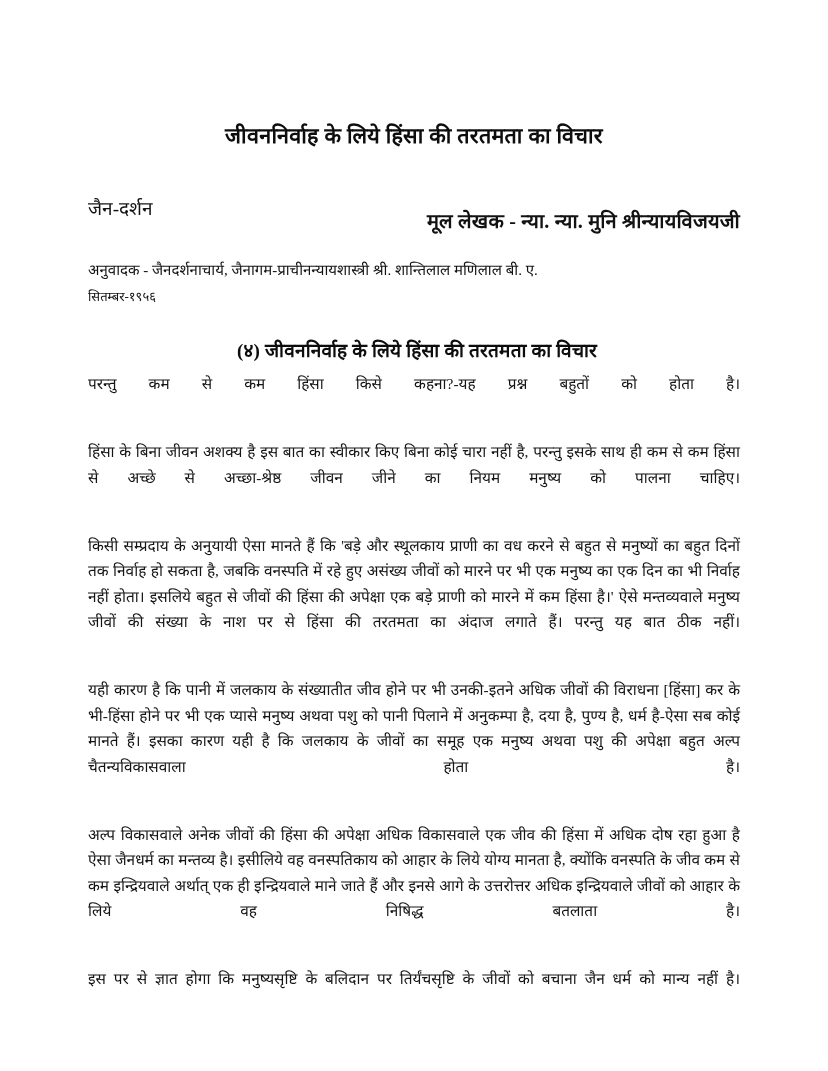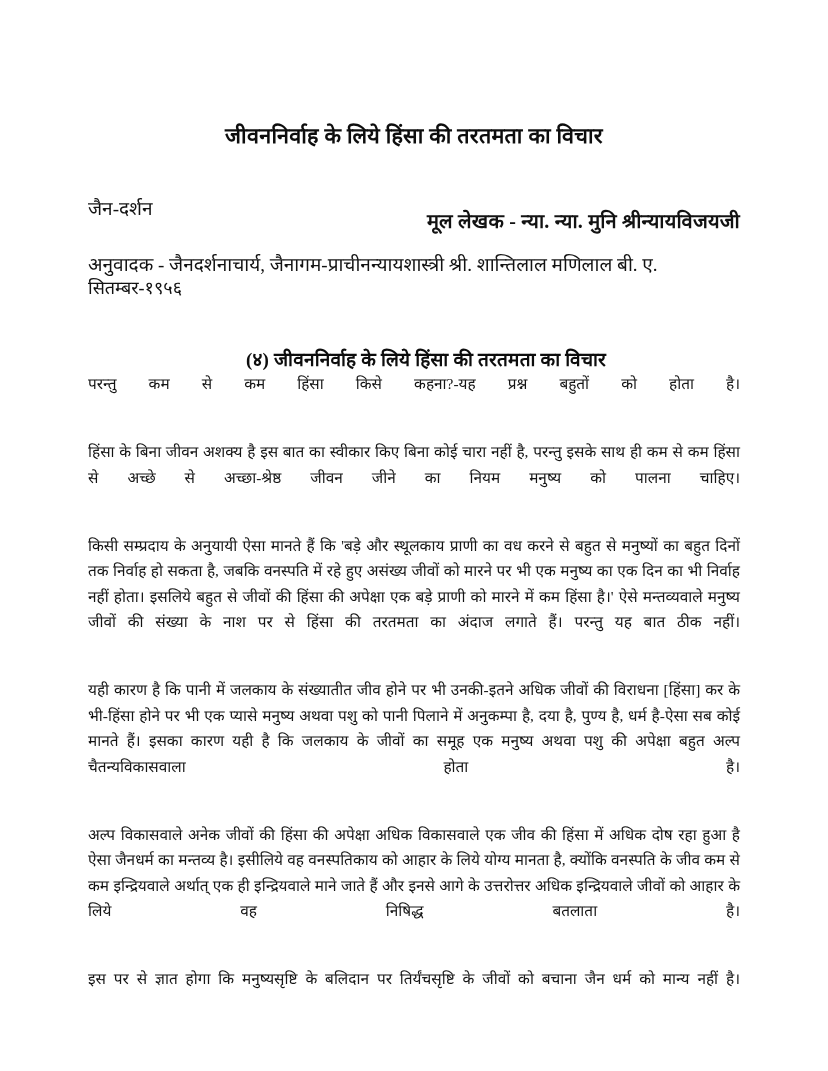--- a/index.html
+++ b/index.html
@@ -64,37 +64,37 @@
   }
   .byline-author {
     top: 208px;
     font-size: 20px;
     font-weight: bold;
     line-height: 1.35;
     letter-spacing: 0.2px;
     text-align: right;
   }
   .byline-translator {
-    top: 252px;
-    font-size: 19px;
+    top: 260px;
+    font-size: 15px;
     line-height: 1.35;
   }
   .byline-date {
-    top: 276px;
-    font-size: 18px;
+    top: 288px;
+    font-size: 13px;
     line-height: 1.35;
   }
 
   
   .section-heading {
     position: absolute;
     left: 0;
     top: 336px;
     width: 652px;
-    margin: 12px;
+    margin: 3px;
     text-align: center;
     font-size: 19px;
     font-weight: bold;
     line-height: 1.25;
     letter-spacing: 0.2px;
     color: #0d0d0d;
   }
 
   
   .body-flow {

